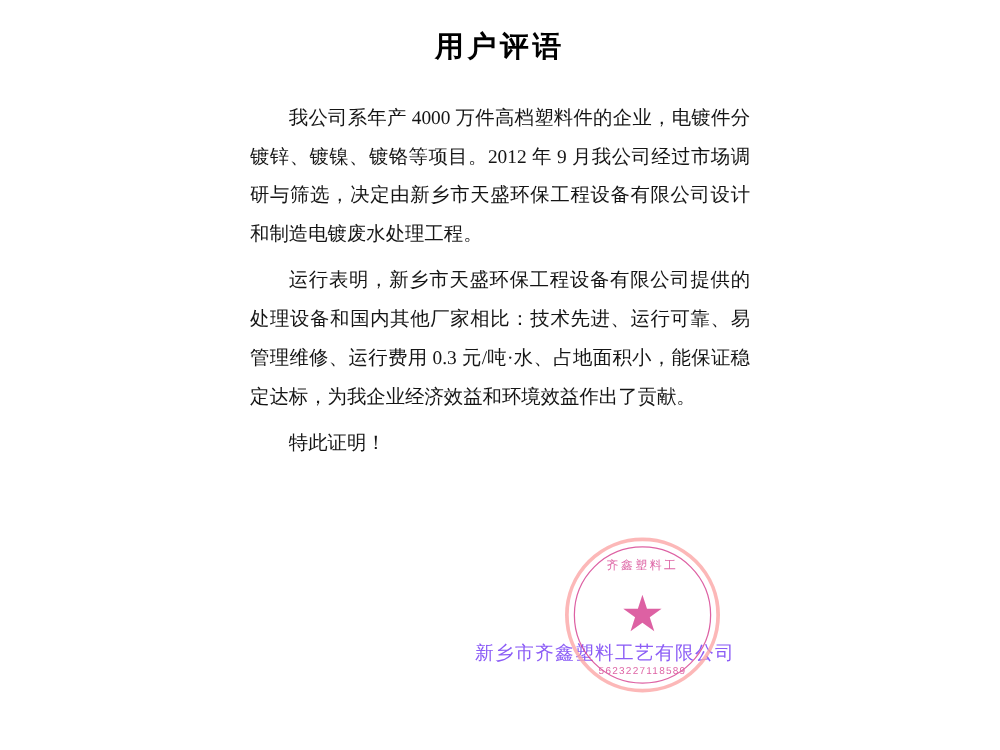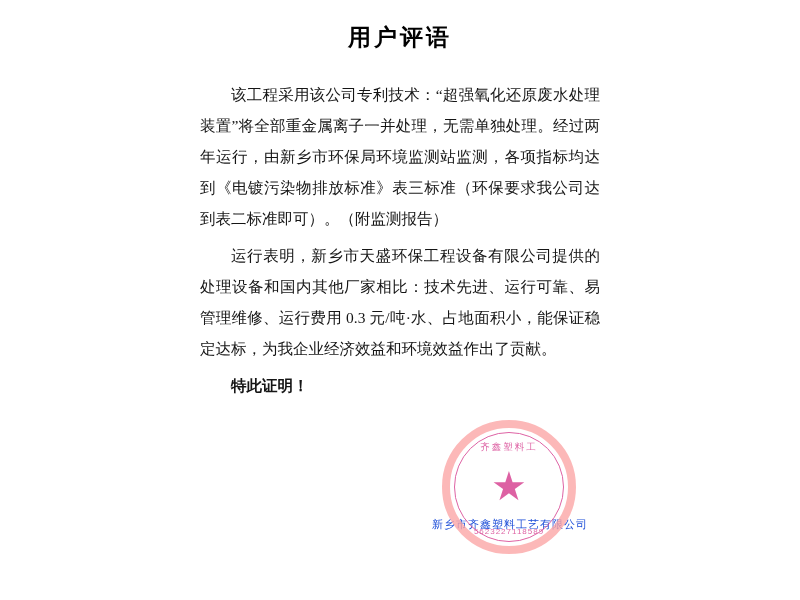--- a/index.html
+++ b/index.html
@@ -35,57 +35,56 @@
     text-align: justify;
     text-justify: inter-ideograph;
     color: #151515;
   }
   .para {
     margin: 0 0 6px 0;
     text-indent: 2em;
   }
   .para:last-child {
     margin-bottom: 0;
-    font-weight: bold;
   }
   .sign-area {
     position: absolute;
     left: 200px;
     right: 200px;
     bottom: 40px;
     height: 120px;
   }
   .sign-lines {
     position: absolute;
     right: 12px;
     bottom: 28px;
     text-align: right;
   }
   .company-name {
-    font-size: 11px;
+    font-size: 15px;
     letter-spacing: 1px;
-    color: #1d4ed8;
+    color: #8b5cf6;
     white-space: nowrap;
   }
   .sign-date {
     font-size: 15px;
     letter-spacing: 1px;
     color: #161616;
     margin-top: 12px;
     padding-right: 6px;
   }
   
   .seal {
     position: absolute;
     right: 24px;
     bottom: 6px;
     width: 118px;
     height: 118px;
     border-radius: 50%;
-    border: 8px solid #fca5a5;
+    border: 3px solid #fca5a5;
     opacity: 0.78;
     color: #d4368a;
   }
   .seal-inner {
     position: absolute;
     inset: 4px;
     border-radius: 50%;
     border: 1px solid #d4368a;
   }
   .seal-star {
@@ -117,21 +116,21 @@
   }
 </style>
 </head>
 <body>
 
 <div class="page">
 
   <div class="doc-title">用户评语</div>
 
   <div class="body-text">
-    <p class="para">该工程采用该公司专利技术：“超强氧化还原废水处理装置”将全部重金属离子一并处理，无需单独处理。经过两年运行，由新乡市环保局环境监测站监测，各项指标均达到《电镀污染物排放标准》表三标准（环保要求我公司达到表二标准即可）。（附监测报告）</p>
+    <p class="para">我公司系年产 4000 万件高档塑料件的企业，电镀件分镀锌、镀镍、镀铬等项目。2012 年 9 月我公司经过市场调研与筛选，决定由新乡市天盛环保工程设备有限公司设计和制造电镀废水处理工程。</p>
     <p class="para">运行表明，新乡市天盛环保工程设备有限公司提供的处理设备和国内其他厂家相比：技术先进、运行可靠、易管理维修、运行费用 0.3 元/吨·水、占地面积小，能保证稳定达标，为我企业经济效益和环境效益作出了贡献。</p>
     <p class="para">特此证明！</p>
   </div>
 
   <div class="sign-area">
     <div class="sign-lines">
       <div class="company-name">新乡市齐鑫塑料工艺有限公司</div>
     </div>
     <div class="seal">
       <div class="seal-inner"></div>

